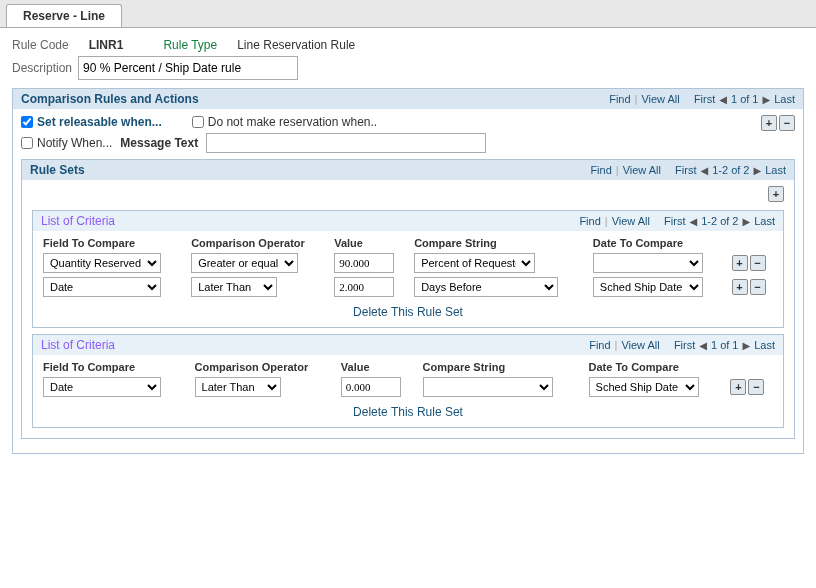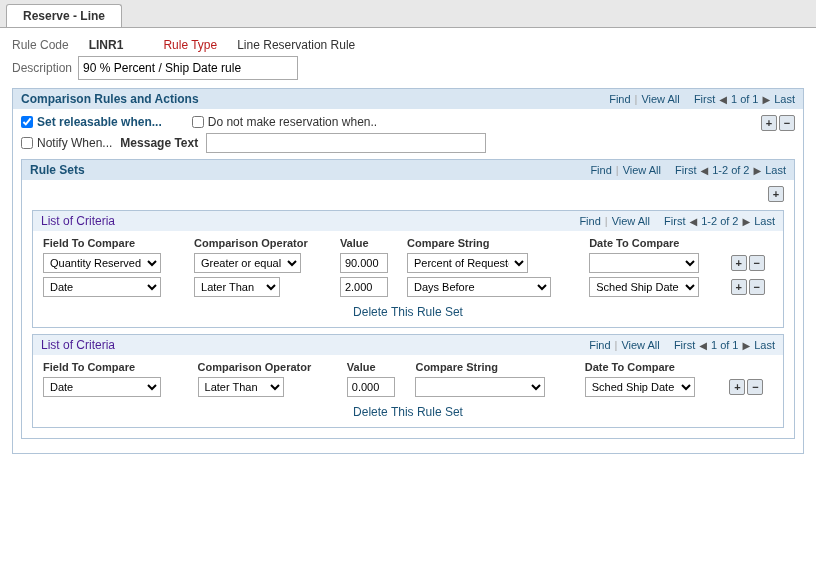--- a/index.html
+++ b/index.html
@@ -31,48 +31,48 @@
     .notify-row { display: flex; align-items: center; gap: 8px; }
     .msg-label { font-weight: bold; font-size: 12px; color: #333; }
     .msg-input { border: 1px solid #aaa; padding: 2px 4px; width: 280px; font-size: 12px; }
 
     .action-btn { display: inline-flex; align-items: center; justify-content: center; width: 16px; height: 16px; border: 1px solid #888; background: #e0e8f0; cursor: pointer; font-size: 11px; font-weight: bold; color: #333; border-radius: 2px; }
 
     .right-btns { display: flex; gap: 2px; }
 
     .ruleset-box { border: 1px solid #b0c4d8; margin: 6px 4px; }
     .ruleset-header { background: #e8f0f8; padding: 3px 8px; display: flex; justify-content: space-between; align-items: center; }
-    .ruleset-title { color: #4c1d95; font-size: 12px; }
+    .ruleset-title { color: #8b5cf6; font-size: 12px; }
     .ruleset-content { padding: 4px 6px; }
 
     .criteria-table { width: 100%; border-collapse: collapse; }
     .criteria-table th { text-align: left; font-size: 11px; font-weight: bold; color: #333; padding: 2px 4px; }
     .criteria-table td { padding: 2px 4px; vertical-align: middle; }
 
     select { font-size: 11px; border: 1px solid #aaa; padding: 1px 2px; background: #fff; height: 20px; }
-    input[type=text].value-input { width: 48px; border: 1px solid #aaa; padding: 1px 4px; font-size: 11px; height: 20px; }
+    input[type=text].value-input { width: 60px; border: 1px solid #aaa; padding: 1px 4px; font-size: 11px; height: 20px; font-family: Liberation Serif, serif; }
 
     .delete-link { color: #1a5276; text-decoration: none; font-size: 12px; cursor: pointer; display: block; text-align: center; margin-top: 6px; margin-bottom: 4px; }
 
     .plus-section { display: flex; justify-content: flex-end; padding: 2px 4px; }
     .rule-sets-content { padding: 4px 6px; }
   </style>
 </head>
 <body>
 
 <div class="tab-bar">
   <div class="tab active">Reserve - Line</div>
 </div>
 
 <div class="page-container">
 
   <div class="info-row">
     <span style="color:#666;">Rule Code</span>
     <span style="font-weight:bold;">LINR1</span>
-    <span style="color:#b91c1c; margin-left:20px;">Rule Type</span>
+    <span style="color:#15803d; margin-left:20px;">Rule Type</span>
     <span>Line Reservation Rule</span>
   </div>
   <div class="desc-row">
     <span style="color:#666;">Description</span>
     <input type="text" class="desc-input" value="90 % Percent / Ship Date rule" style="">
   </div>
 
   <div class="section-box">
     <div class="section-header">
       <span class="section-title">Comparison Rules and Actions</span>

